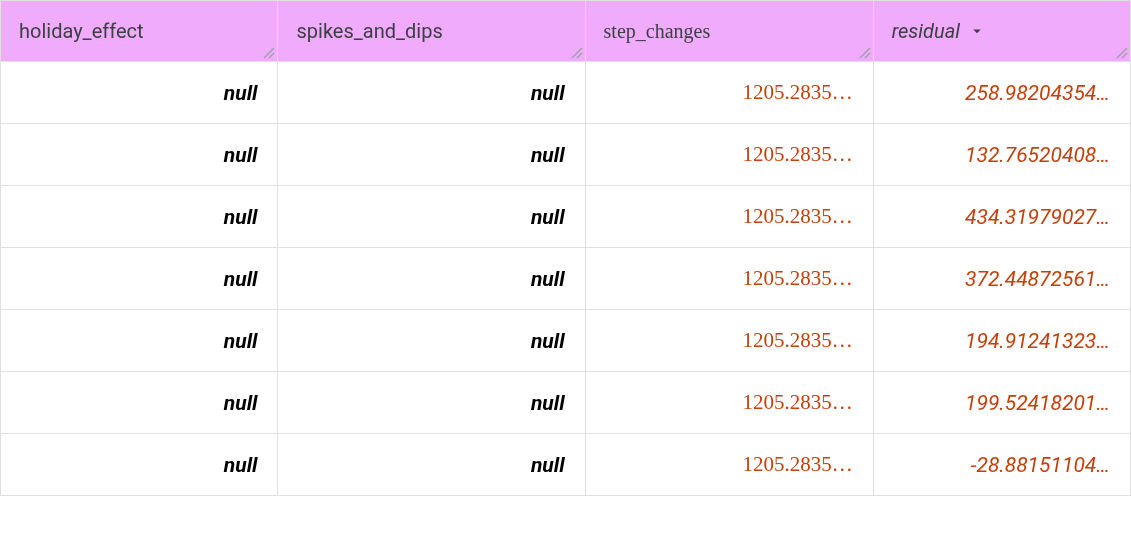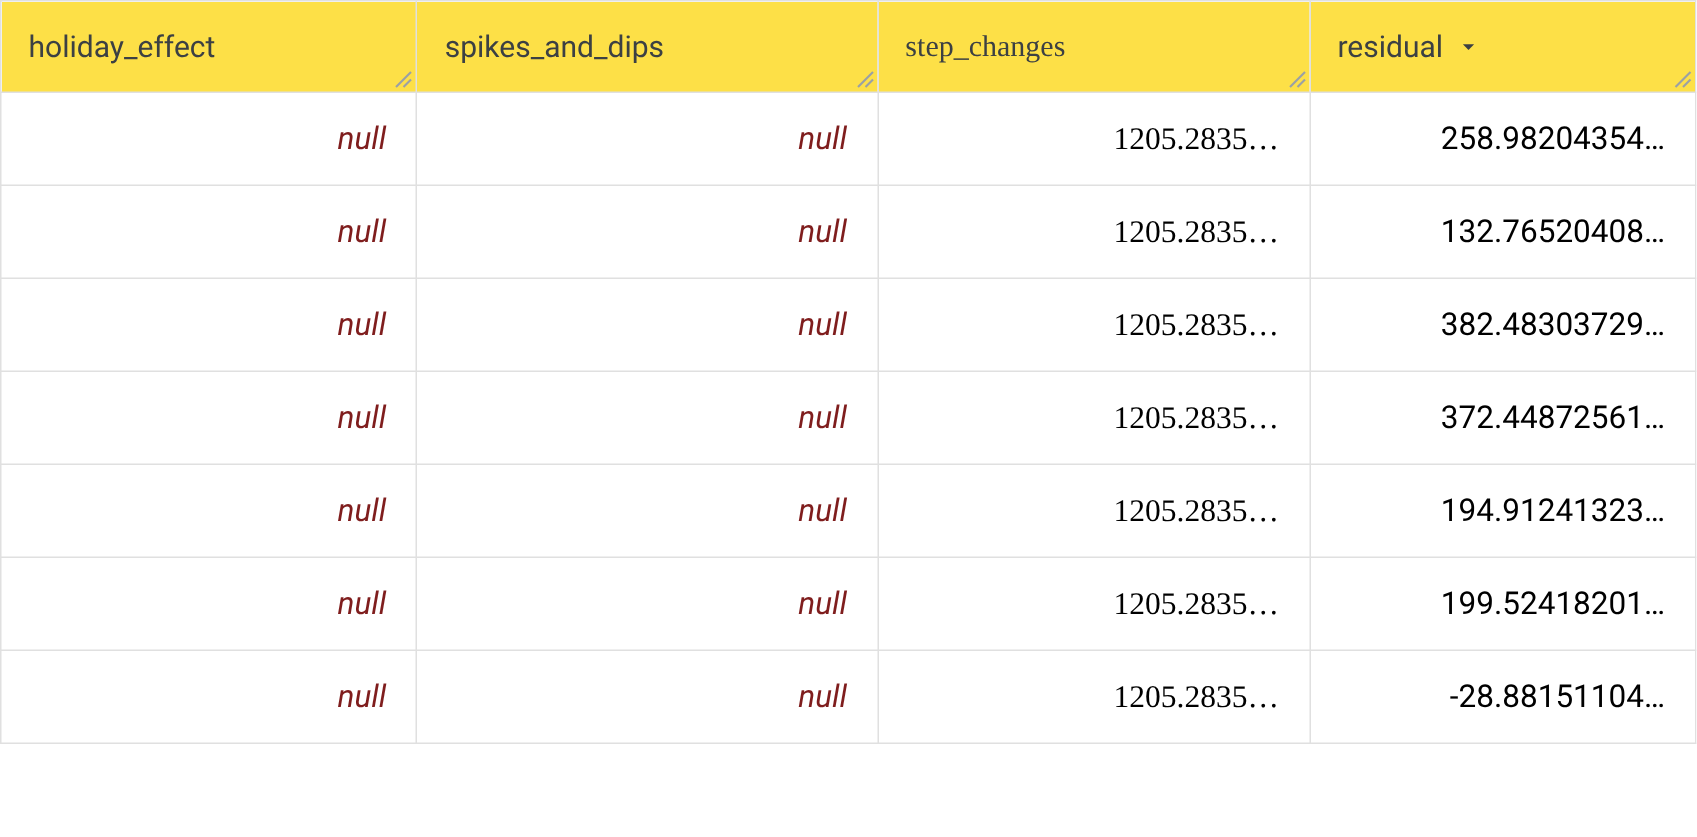--- a/index.html
+++ b/index.html
@@ -17,21 +17,21 @@
       overflow: hidden;
     }
     .table {
       display: table;
       width: 100%;
       border-collapse: collapse;
       table-layout: fixed;
     }
     .header-row {
       display: table-row;
-      background: #fde047;
+      background: #f0abfc;
     }
     .data-row {
       display: table-row;
     }
     .header-cell {
       display: table-cell;
       position: relative;
       padding: 18px 20px 18px 18px;
       border-bottom: 1px solid #e0e0e0;
       border-right: 1px solid #e0e0e0;
@@ -69,34 +69,35 @@
     .data-cell {
       display: table-cell;
       padding: 18px 20px 18px 18px;
       border-bottom: 1px solid #e0e0e0;
       border-right: 1px solid #e0e0e0;
       text-align: right;
       vertical-align: middle;
       white-space: nowrap;
       overflow: hidden;
       text-overflow: ellipsis;
-      color: #000000;
+      color: #c2410c;
       font-size: 21px;
     }
     .data-cell:first-child {
       border-left: 1px solid #e0e0e0;
     }
     .null {
-      color: #7f1d1d;
+      color: #000000;
       font-style: italic;
+      font-weight: bold;
     }
     .col-holiday { width: 262px; }
     .col-spikes { width: 290px; }
     .col-step { width: 272px; font-family: Liberation Serif, serif; }
-    .col-residual { width: 243px; }
+    .col-residual { width: 243px; font-style: italic; }
   </style>
 </head>
 <body>
 
 <div class="table">
   <div class="header-row">
 
     <div class="header-cell col-holiday">
       <div class="header-inner">
         <span>holiday_effect</span>
@@ -163,21 +164,21 @@
     <div class="data-cell col-holiday null">null</div>
     <div class="data-cell col-spikes null">null</div>
     <div class="data-cell col-step">1205.2835…</div>
     <div class="data-cell col-residual">132.76520408…</div>
   </div>
 
   <div class="data-row">
     <div class="data-cell col-holiday null">null</div>
     <div class="data-cell col-spikes null">null</div>
     <div class="data-cell col-step">1205.2835…</div>
-    <div class="data-cell col-residual">382.48303729…</div>
+    <div class="data-cell col-residual">434.31979027…</div>
   </div>
 
   <div class="data-row">
     <div class="data-cell col-holiday null">null</div>
     <div class="data-cell col-spikes null">null</div>
     <div class="data-cell col-step">1205.2835…</div>
     <div class="data-cell col-residual">372.44872561…</div>
   </div>
 
   <div class="data-row">

